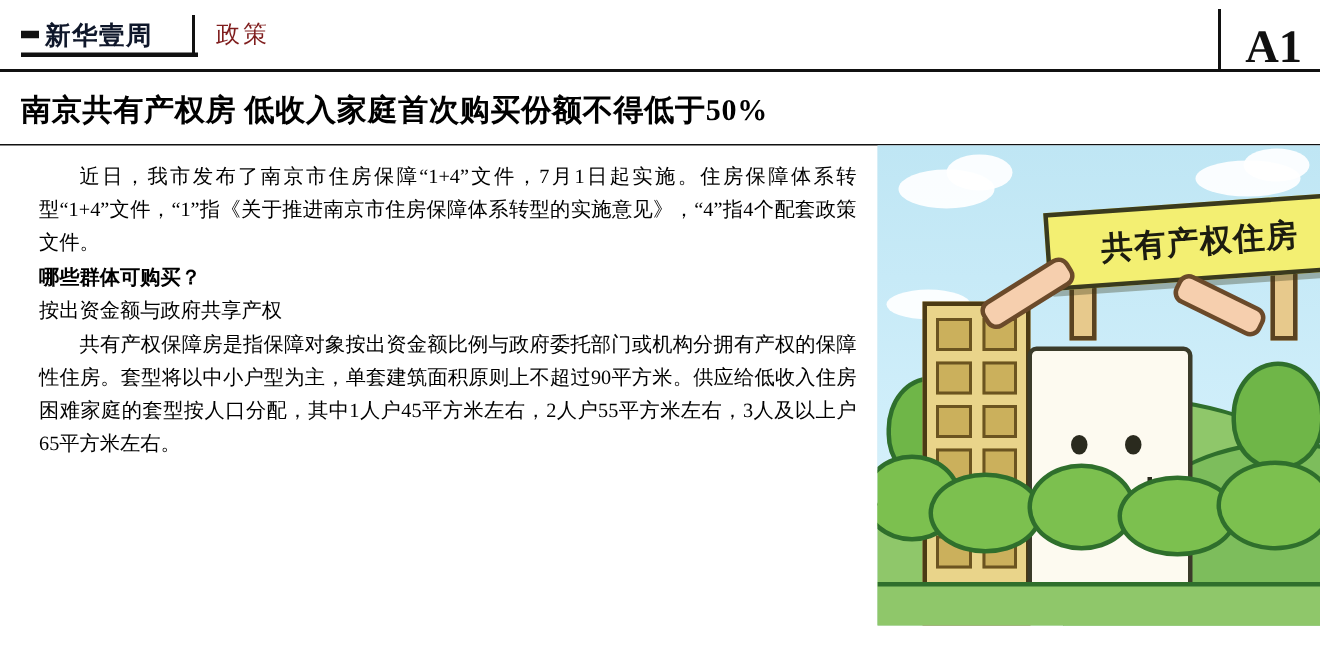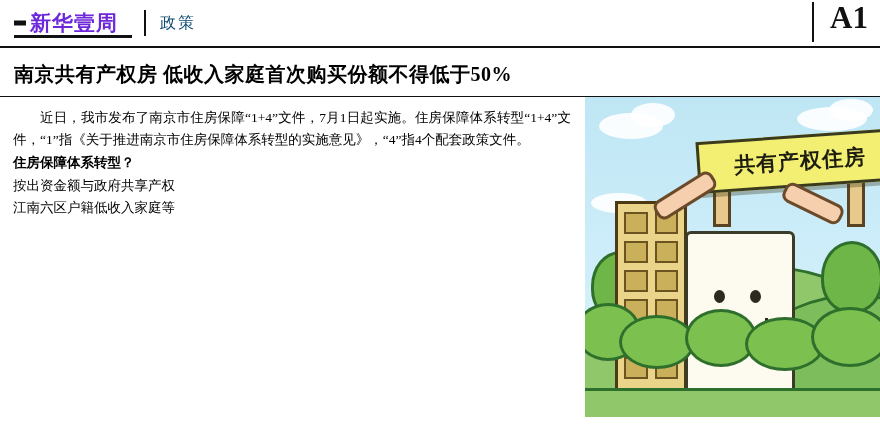--- a/index.html
+++ b/index.html
@@ -36,23 +36,23 @@
   .logo-block {
     display: flex;
     align-items: center;
     gap: 0;
   }
   .logo-mark {
     position: relative;
     display: inline-block;
     font-family: "Liberation Serif", serif;
     font-weight: bold;
-    font-size: 21px;
+    font-size: 17px;
     letter-spacing: 1px;
-    color: #6d28d9;
+    color: #0f172a;
     padding: 1px 4px 1px 16px;
     line-height: 1;
   }
   .logo-mark::before {
     content: "";
     position: absolute;
     left: 0;
     top: 50%;
     transform: translateY(-50%);
     width: 12px;
@@ -69,29 +69,29 @@
   }
   .section-divider {
     width: 2px;
     height: 26px;
     background: #111;
     margin: 0 14px 0 22px;
   }
   .section-name {
     font-size: 16px;
     letter-spacing: 2px;
-    color: #0c4a6e;
+    color: #7f1d1d;
     font-family: "Liberation Sans", sans-serif;
   }
   .page-no-wrap {
     position: absolute;
     right: 12px;
     top: 2px;
     display: flex;
-    align-items: flex-start;
+    align-items: flex-end;
     height: 44px;
   }
   .page-rule {
     width: 2px;
     height: 40px;
     background: #111;
     margin-right: 16px;
   }
   .page-no {
     font-family: "Liberation Serif", serif;
@@ -117,21 +117,21 @@
 
   
   .content {
     position: relative;
     display: flex;
     height: 320px;
   }
   .article {
     width: 585px;
     box-sizing: border-box;
-    padding: 10px 14px 0 13px;
+    padding: 10px 14px 0 26px;
     font-size: 13.5px;
     line-height: 1.62;
     color: #000;
   }
   .article p {
     margin: 0 0 1px 0;
     text-align: justify;
     text-justify: inter-ideograph;
   }
   .p-indent { text-indent: 2em; }
@@ -333,24 +333,24 @@
     </div>
   </div>
 
   <div class="headline">南京共有产权房 低收入家庭首次购买份额不得低于50%</div>
 
   <div class="content">
 
     <div class="article">
       <p class="p-indent">近日，我市发布了南京市住房保障“1+4”文件，7月1日起实施。住房保障体系转型“1+4”文件，“1”指《关于推进南京市住房保障体系转型的实施意见》，“4”指4个配套政策文件。</p>
 
-      <p class="sub-q">住房保障体系转型？</p>
+      <p class="sub-q">哪些群体可购买？</p>
       <p class="sub-a">按出资金额与政府共享产权</p>
-
-      <p class="sub-a">江南六区户籍低收入家庭等</p>
+      <p class="p-indent">共有产权保障房是指保障对象按出资金额比例与政府委托部门或机构分拥有产权的保障性住房。套型将以中小户型为主，单套建筑面积原则上不超过90平方米。供应给低收入住房困难家庭的套型按人口分配，其中1人户45平方米左右，2人户55平方米左右，3人及以上户65平方米左右。</p>
+
     </div>
 
     <div class="illustration">
       <div class="sky"></div>
 
       <div class="cloud" style="left:14px; top:16px; width:64px; height:26px;"></div>
       <div class="cloud" style="left:46px; top:6px; width:44px; height:24px;"></div>
       <div class="cloud" style="left:212px; top:10px; width:70px; height:24px;"></div>
       <div class="cloud" style="left:244px; top:2px; width:44px; height:22px;"></div>
       <div class="cloud" style="left:6px; top:96px; width:56px; height:20px;"></div>

